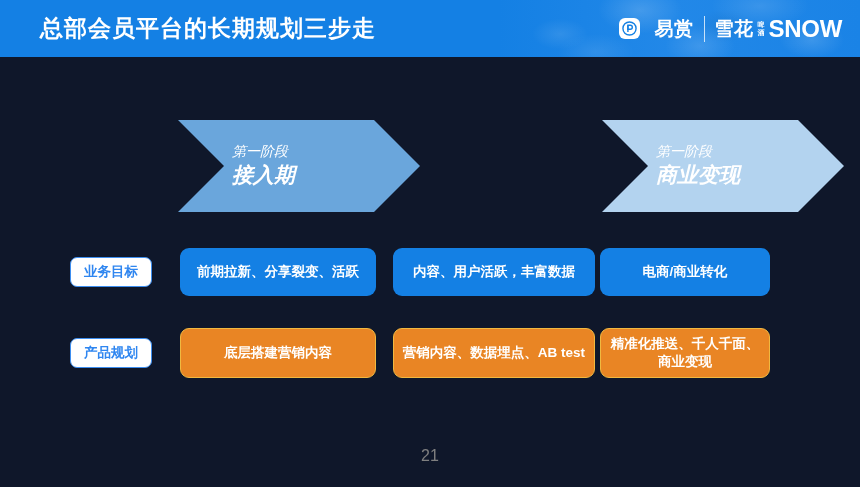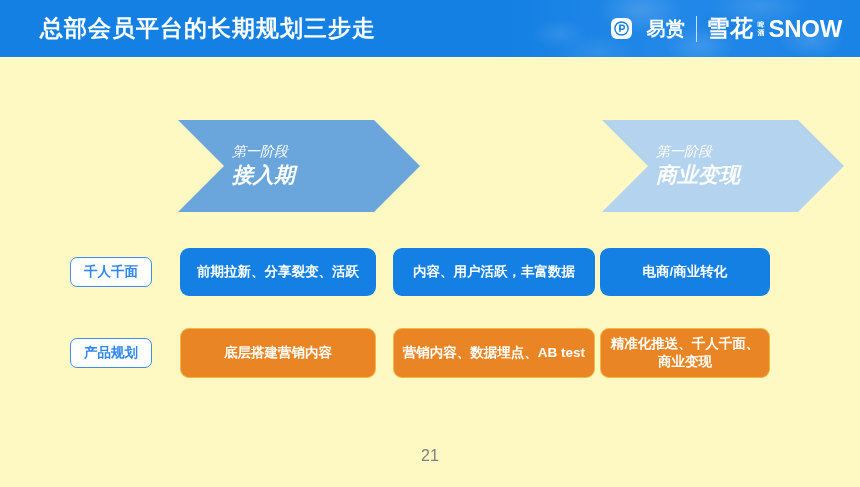--- a/index.html
+++ b/index.html
@@ -2,21 +2,21 @@
 <html><head>
 <meta charset="utf-8">
 <style>
   * { box-sizing: border-box; margin: 0; padding: 0; }
   html, body {
     width: 860px; height: 487px;
     background: #ffffff;
     font-family: "Liberation Sans", "DejaVu Sans", sans-serif;
     overflow: hidden;
   }
-  .slide { position: relative; width: 860px; height: 487px; background: #fef9c3; }
+  .slide { position: relative; width: 860px; height: 487px; background: #0f172a; }
 
   
   .header {
     position: absolute; left: 0; top: 0; width: 860px; height: 57px;
     background: #1480e4;
     overflow: hidden;
   }
   .header-texture {
     position: absolute; inset: 0;
     background:
@@ -47,21 +47,21 @@
     background: #ffffff; display: flex; align-items: center; justify-content: center;
   }
   .brand-mark svg { display: block; }
   .brand-left-text {
     color: #ffffff; font-size: 19px; font-weight: bold; letter-spacing: 0.5px;
     white-space: nowrap;
   }
   .brand-divider { width: 1px; height: 26px; background: rgba(255,255,255,.75); }
   .brand-right { display: flex; align-items: center; gap: 3px; }
   .brand-cn {
-    color: #ffffff; font-size: 23px; font-weight: bold; letter-spacing: 0.5px;
+    color: #ffffff; font-size: 19px; font-weight: bold; letter-spacing: 0.5px;
     white-space: nowrap;
   }
   .brand-stack {
     display: flex; flex-direction: column; justify-content: center;
     color: #ffffff; font-size: 7px; font-weight: bold; line-height: 1.12;
     margin: 0 1px;
   }
   .brand-en {
     color: #ffffff; font-size: 24px; font-weight: bold; letter-spacing: -0.3px;
     white-space: nowrap;
@@ -149,21 +149,21 @@
     <div class="chevron chev-1">
       <span class="chev-sub">第一阶段</span>
       <span class="chev-main">接入期</span>
     </div>
     <div class="chevron chev-3">
       <span class="chev-sub">第一阶段</span>
       <span class="chev-main">商业变现</span>
     </div>
   </div>
 
-  <div class="row-label row-label-1">千人千面</div>
+  <div class="row-label row-label-1">业务目标</div>
   <div class="cell cell-blue col-1">前期拉新、分享裂变、活跃</div>
   <div class="cell cell-blue col-2">内容、用户活跃，丰富数据</div>
   <div class="cell cell-blue col-3">电商/商业转化</div>
 
   <div class="row-label row-label-2">产品规划</div>
   <div class="cell cell-orange col-2">营销内容、数据埋点、AB test</div>
   <div class="cell cell-orange col-1">底层搭建营销内容</div>
   <div class="cell cell-orange col-3">精准化推送、千人千面、商业变现</div>
 
   <div class="page-number">21</div>

